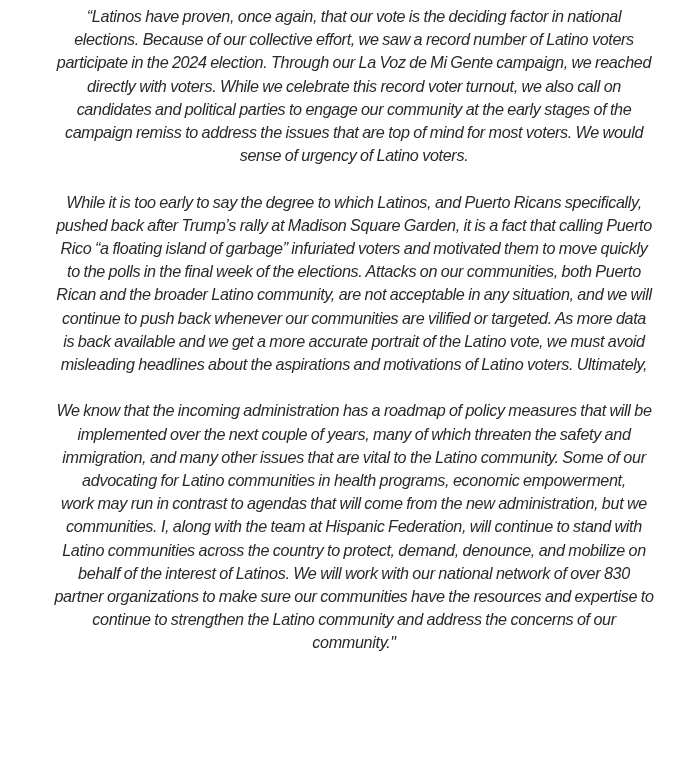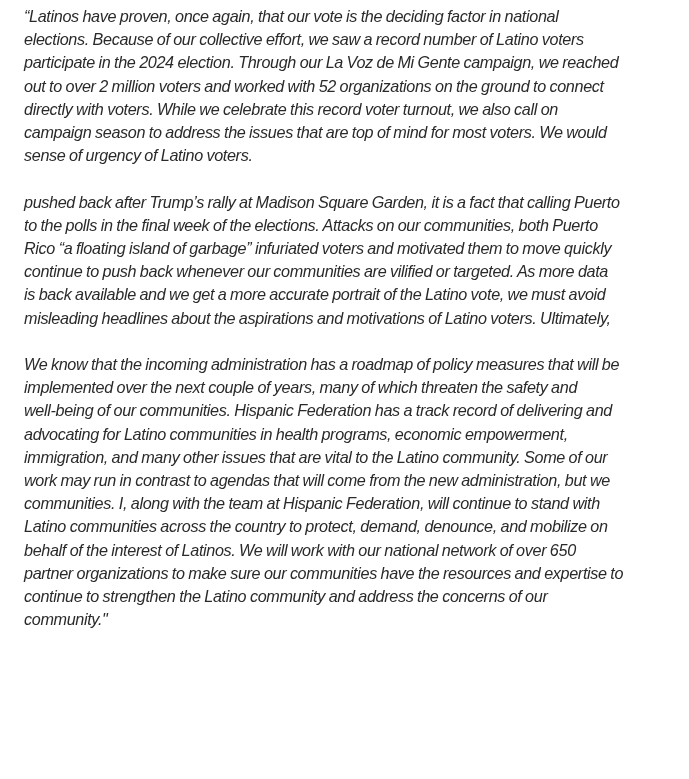--- a/index.html
+++ b/index.html
@@ -20,54 +20,56 @@
       color: #2a2a2a;
       font-family: "Liberation Sans", sans-serif;
       font-style: italic;
       font-size: 16.2px;
       letter-spacing: -0.35px;
       word-spacing: -0.5px;
       line-height: 23.2px;
     }
     .para {
       margin: 0 0 23.2px 0;
+      text-align: center;
     }
     .line {
       display: block;
       white-space: nowrap;
     }
   </style>
 </head>
 <body>
 
 <div class="doc">
   <p class="para">
     <span class="line">“Latinos have proven, once again, that our vote is the deciding factor in national</span>
     <span class="line">elections. Because of our collective effort, we saw a record number of Latino voters</span>
     <span class="line">participate in the 2024 election. Through our La Voz de Mi Gente campaign, we reached</span>
-    <span class="line">out to over 2 million voters and worked with 52 organizations on the ground to connect</span>
     <span class="line">directly with voters. While we celebrate this record voter turnout, we also call on</span>
-    <span class="line">campaign season to address the issues that are top of mind for most voters. We would</span>
+    <span class="line">candidates and political parties to engage our community at the early stages of the</span>
+    <span class="line">campaign remiss to address the issues that are top of mind for most voters. We would</span>
     <span class="line">sense of urgency of Latino voters.</span>
   </p>
   <p class="para">
+    <span class="line">While it is too early to say the degree to which Latinos, and Puerto Ricans specifically,</span>
     <span class="line">pushed back after Trump’s rally at Madison Square Garden, it is a fact that calling Puerto</span>
+    <span class="line">Rico “a floating island of garbage” infuriated voters and motivated them to move quickly</span>
     <span class="line">to the polls in the final week of the elections. Attacks on our communities, both Puerto</span>
-    <span class="line">Rico “a floating island of garbage” infuriated voters and motivated them to move quickly</span>
+    <span class="line">Rican and the broader Latino community, are not acceptable in any situation, and we will</span>
     <span class="line">continue to push back whenever our communities are vilified or targeted. As more data</span>
     <span class="line">is back available and we get a more accurate portrait of the Latino vote, we must avoid</span>
     <span class="line">misleading headlines about the aspirations and motivations of Latino voters. Ultimately,</span>
   </p>
   <p class="para">
     <span class="line">We know that the incoming administration has a roadmap of policy measures that will be</span>
     <span class="line">implemented over the next couple of years, many of which threaten the safety and</span>
-    <span class="line">well-being of our communities. Hispanic Federation has a track record of delivering and</span>
+    <span class="line">immigration, and many other issues that are vital to the Latino community. Some of our</span>
     <span class="line">advocating for Latino communities in health programs, economic empowerment,</span>
-    <span class="line">immigration, and many other issues that are vital to the Latino community. Some of our</span>
     <span class="line">work may run in contrast to agendas that will come from the new administration, but we</span>
     <span class="line">communities. I, along with the team at Hispanic Federation, will continue to stand with</span>
     <span class="line">Latino communities across the country to protect, demand, denounce, and mobilize on</span>
-    <span class="line">behalf of the interest of Latinos. We will work with our national network of over 650</span>
+    <span class="line">behalf of the interest of Latinos. We will work with our national network of over 830</span>
     <span class="line">partner organizations to make sure our communities have the resources and expertise to</span>
     <span class="line">continue to strengthen the Latino community and address the concerns of our</span>
     <span class="line">community."</span>
   </p>
 </div>
 
 </body></html>

